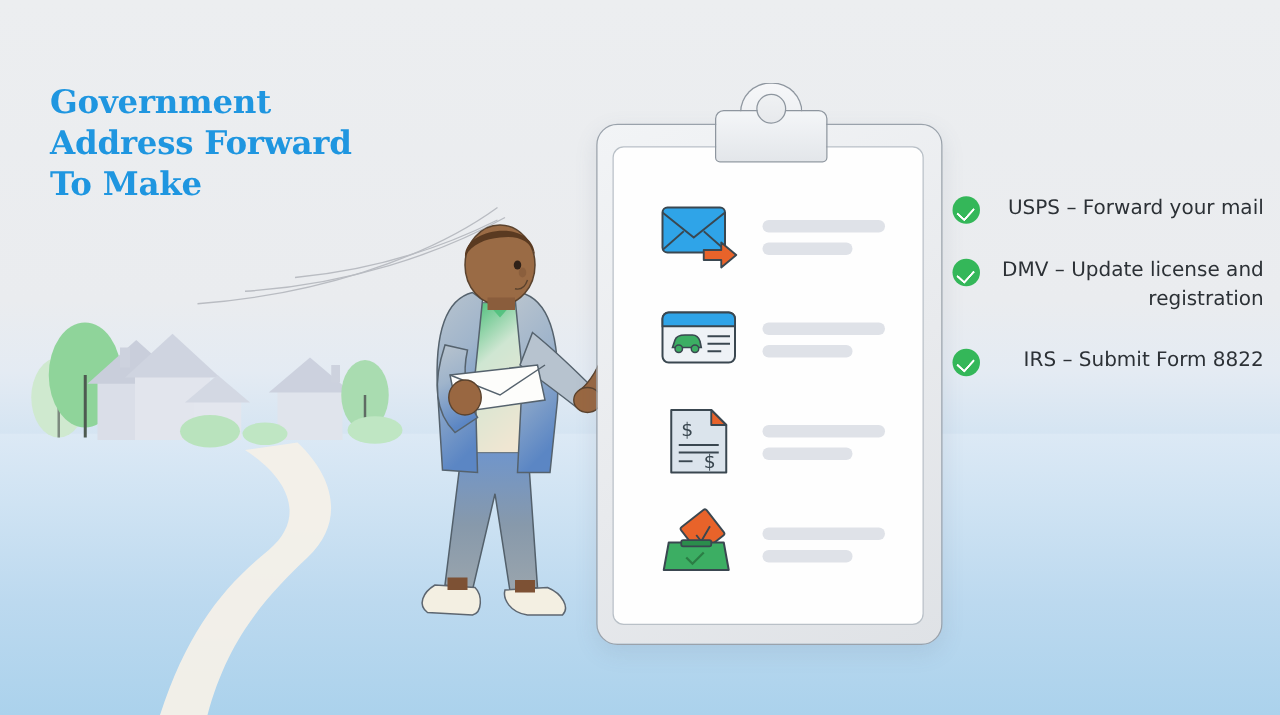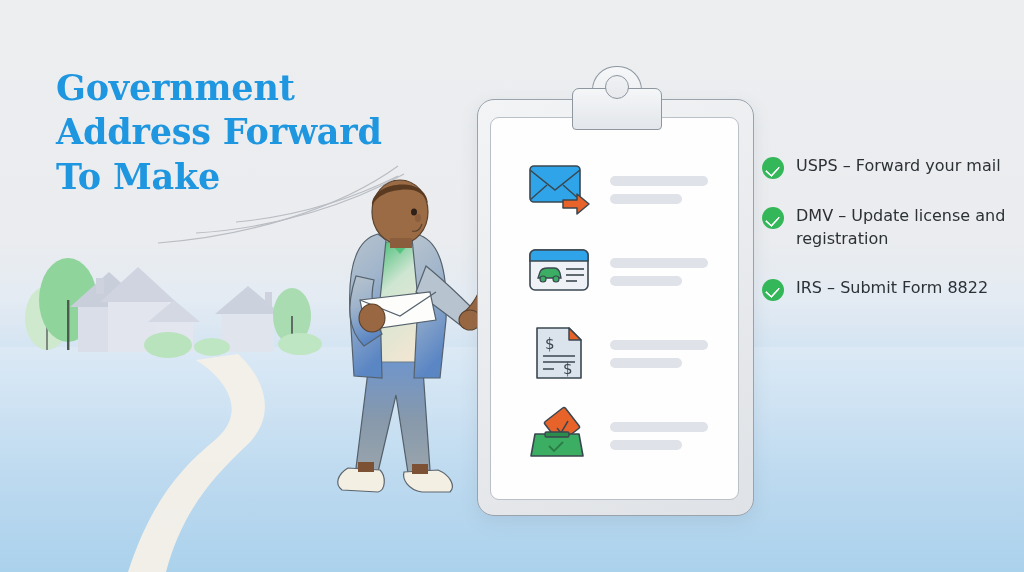--- a/index.html
+++ b/index.html
@@ -10,22 +10,22 @@
   }
   #stage{position:relative;width:1024px;height:572px;overflow:hidden;
     background:linear-gradient(180deg,#eceef0 0%,#eaecef 42%,#e4ebf3 52%,#cfe2f2 64%,#bcd9ef 75%,#aed3ec 88%,#a9d1ec 100%);}
 
   
   .bg-layer{position:absolute;left:0;top:0;width:1024px;height:572px;}
   .ground{position:absolute;left:0;top:347px;width:1024px;height:225px;
     background:linear-gradient(180deg,#dce9f5 0%,#cfe3f3 25%,#bcd9ef 60%,#abd2ec 100%);}
 
   
-  .title{position:absolute;left:56px;top:66px;width:390px;
-    font-family:"DejaVu Serif", serif;font-weight:700;font-size:35px;line-height:1.27;
+  .title{position:absolute;left:40px;top:66px;width:390px;
+    font-family:"DejaVu Serif", serif;font-weight:700;font-size:26px;line-height:1.27;
     color:#1f96e0;letter-spacing:-0.2px;}
   .title .ln{display:block;white-space:nowrap;}
 
   
   .caption{position:absolute;left:60px;top:434px;width:215px;height:82px;
     background:#fdfdfd;border-radius:13px;
     box-shadow:0 4px 14px rgba(70,100,130,.16);
     display:flex;align-items:center;justify-content:center;}
   .caption span{display:block;width:180px;font-size:15.5px;line-height:1.48;
     color:#343a40;font-family:"DejaVu Sans", sans-serif;}
@@ -56,21 +56,21 @@
 
   
   .checklist{position:absolute;left:762px;top:155px;width:250px;}
   .chk-item{position:relative;display:flex;align-items:flex-start;margin-bottom:26px;}
   .chk-circle{flex:0 0 auto;width:22px;height:22px;border-radius:50%;
     background:#34b759;margin-right:12px;margin-top:2px;position:relative;}
   .chk-circle::after{content:"";position:absolute;left:6px;top:5.5px;
     width:7px;height:11px;border:2.3px solid #fff;border-top:none;border-left:none;
     transform:rotate(42deg);border-radius:1px;}
   .chk-text{font-family:"DejaVu Sans", sans-serif;font-size:16px;line-height:1.43;
-    color:#2c3136;width:215px;}
+    color:#2c3136;width:215px;text-align:right;}
   svg{display:block;overflow:visible;}
 </style>
 </head>
 <body>
 
 <div id="stage">
 
   <div class="bg-layer">
     <div class="ground"></div>
 

